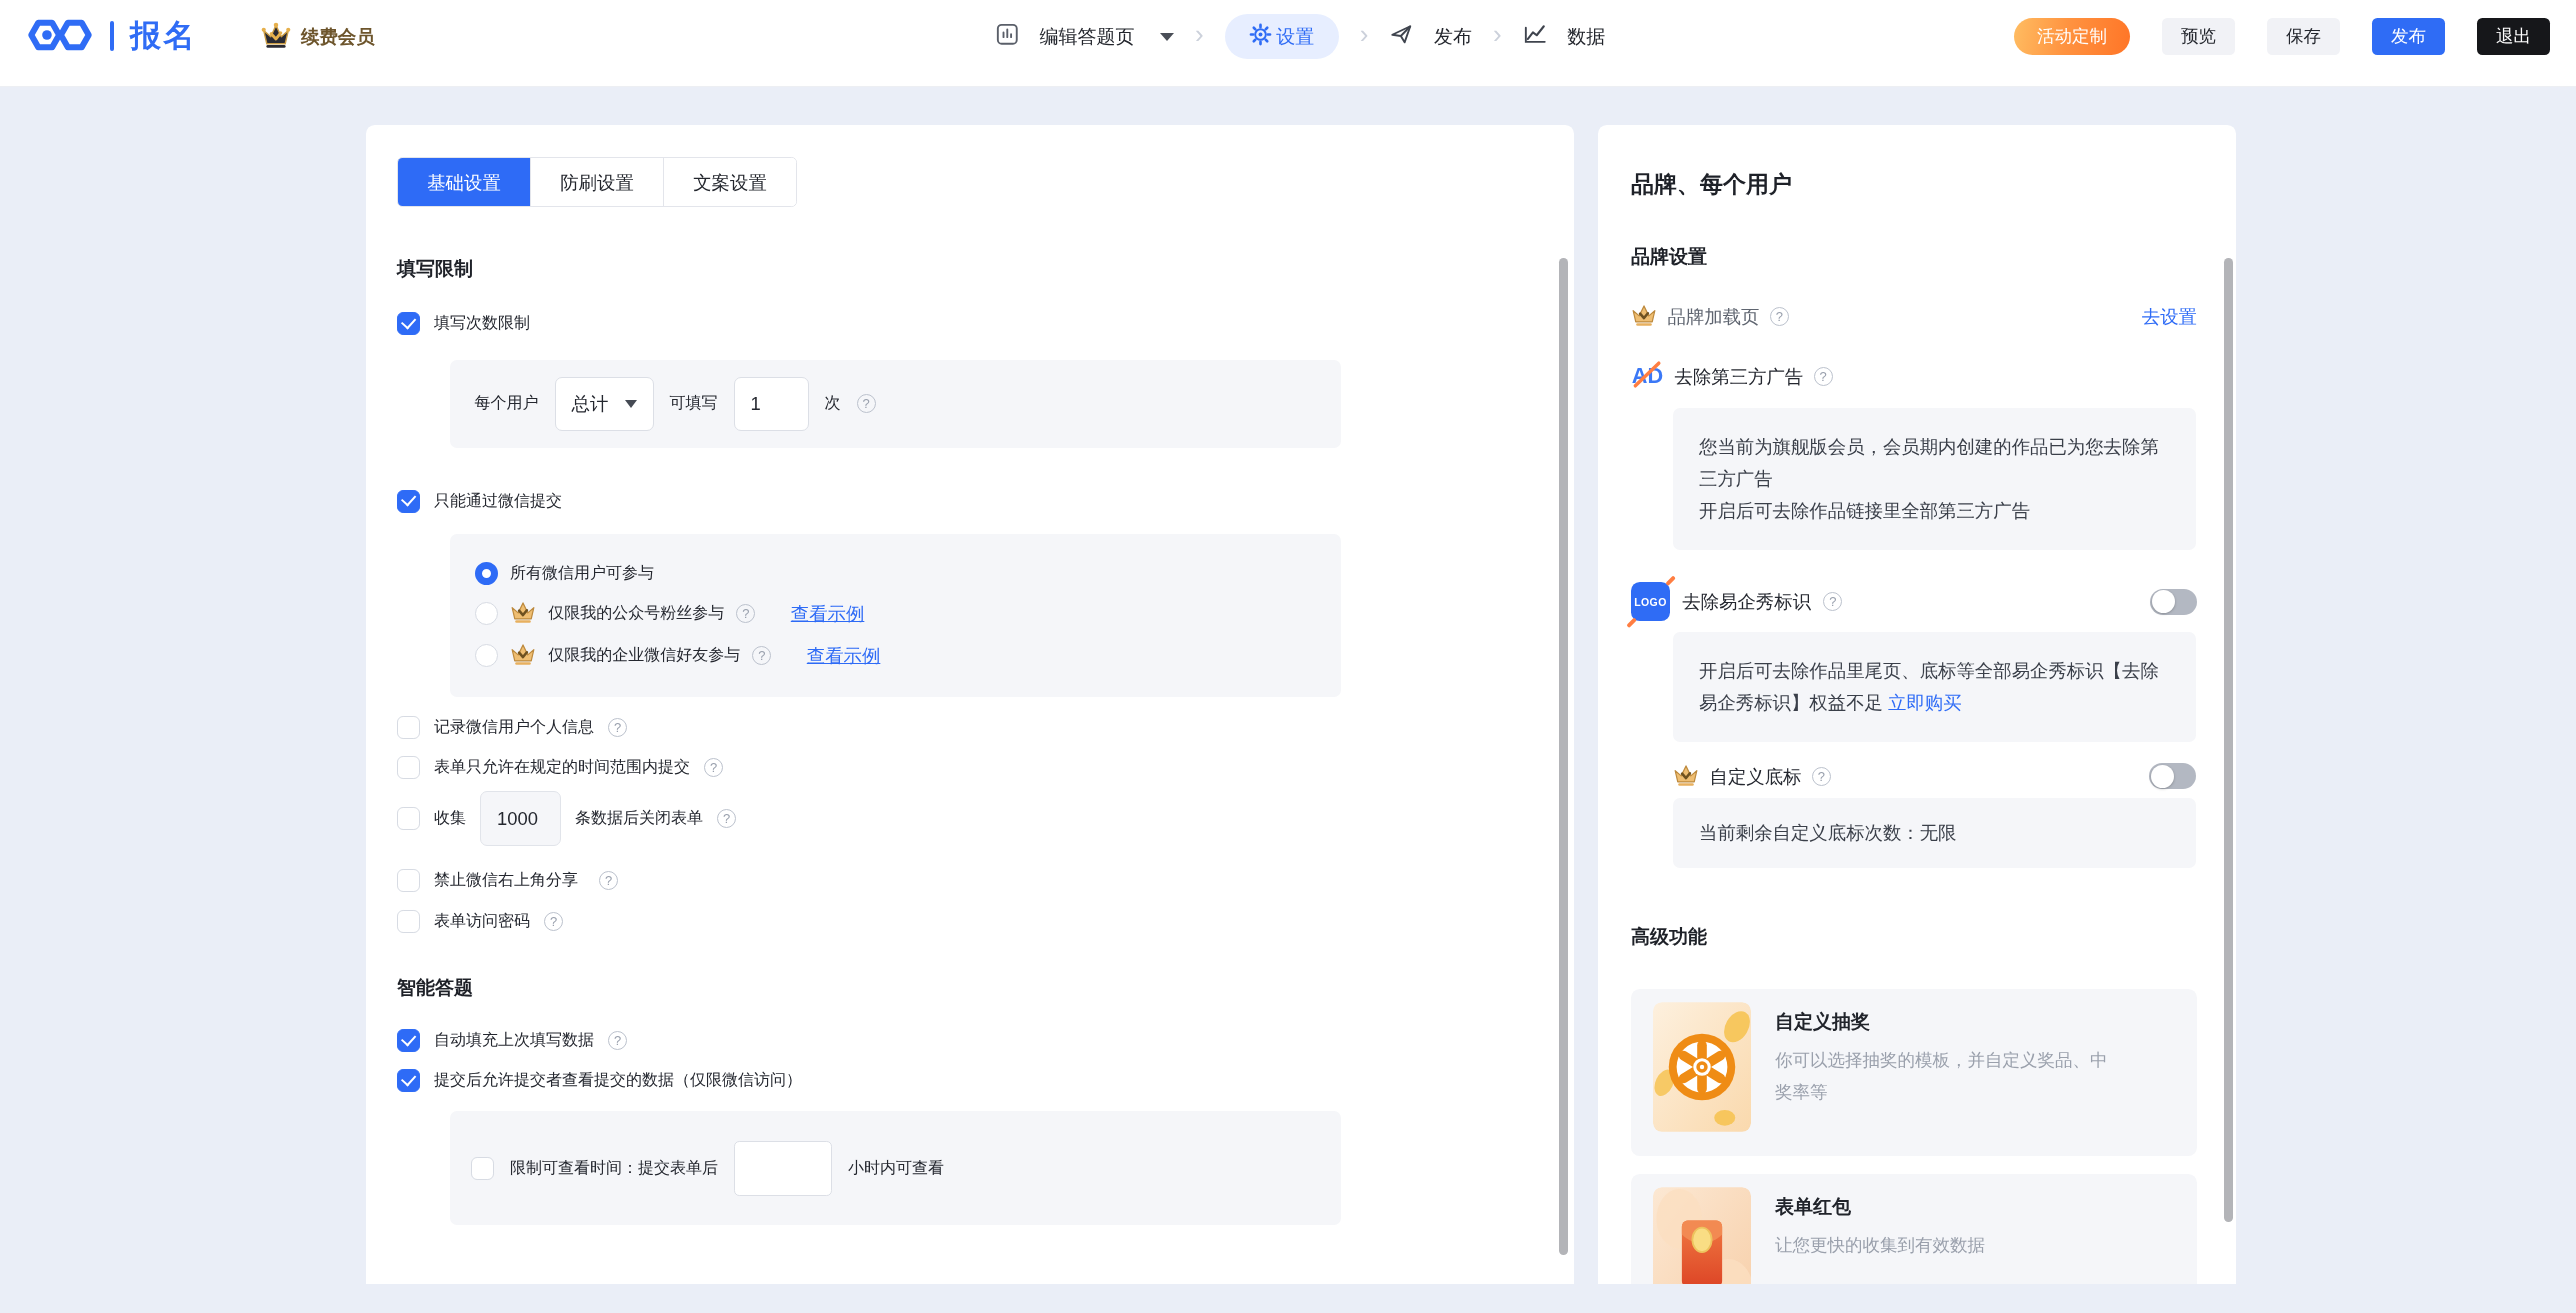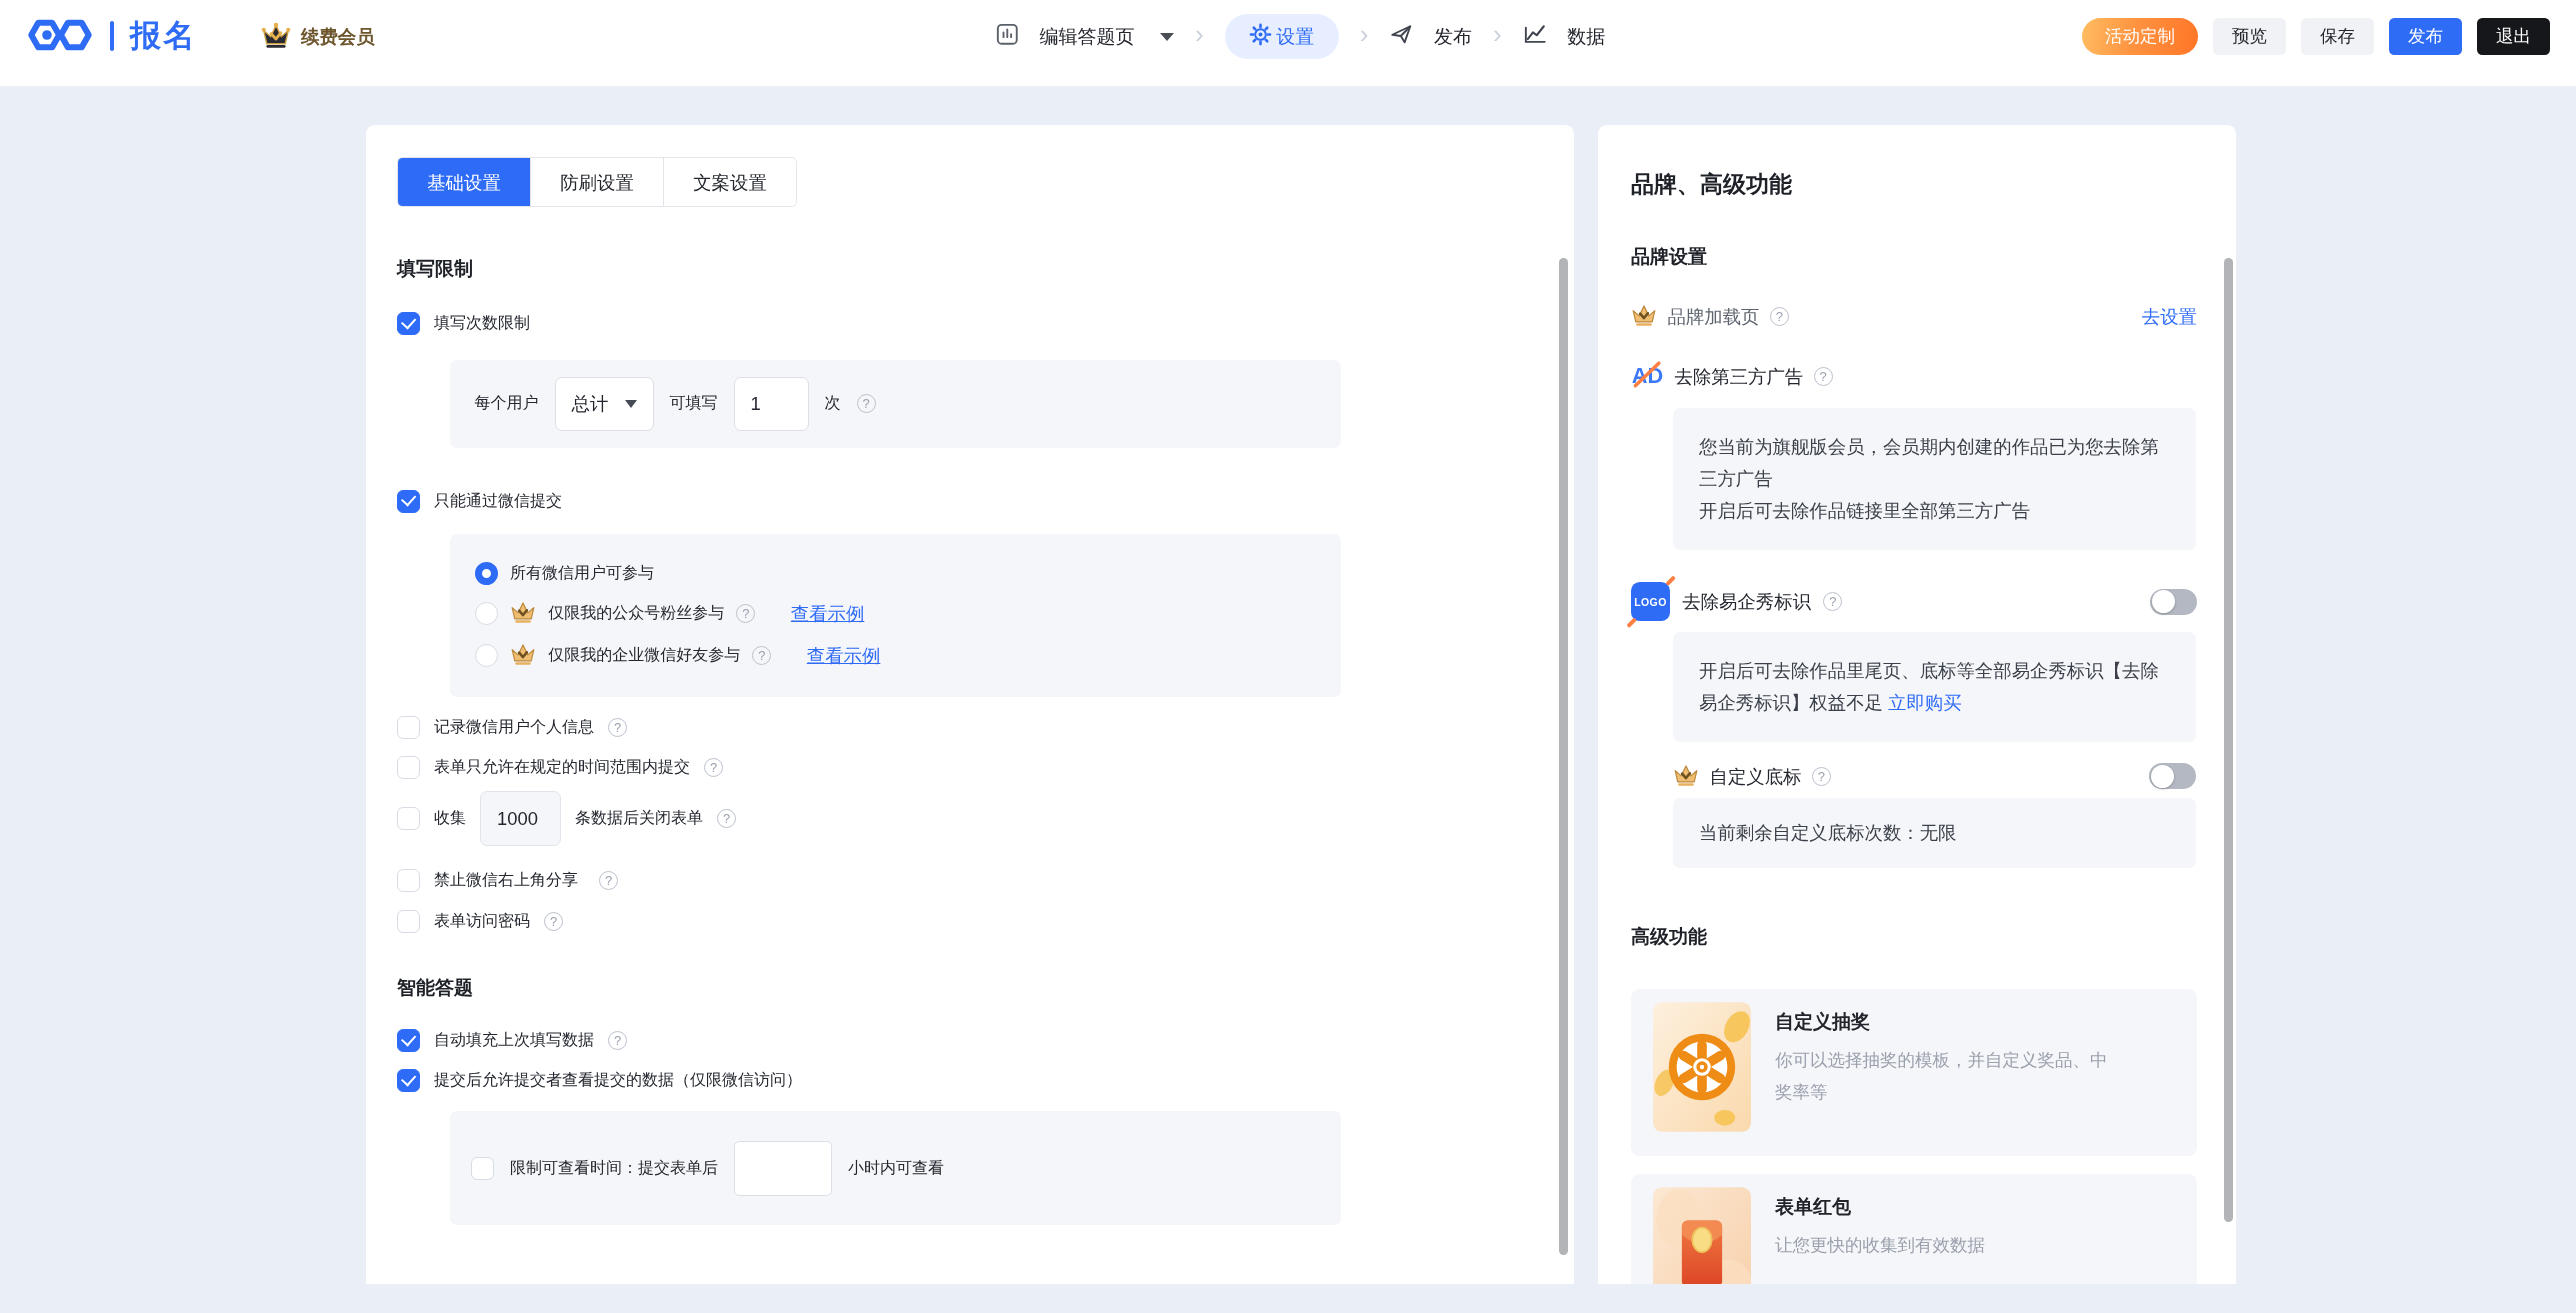--- a/index.html
+++ b/index.html
@@ -13,21 +13,21 @@
   .brand-name{font-size:31px;font-weight:bold;color:#2f6cf5;letter-spacing:2.6px}
   .renew{display:flex;align-items:center;gap:8.8px;margin-left:63px;cursor:pointer}
   .renew-label{font-size:18.4px;font-weight:bold;color:#6d552c}
 
   .nav{position:absolute;left:995px;top:0;height:73px;display:flex;align-items:center;gap:21px}
   .nav-item{display:flex;align-items:center;gap:20px;font-size:19px;color:#23262d;cursor:pointer}
   .nav-caret{width:0;height:0;border-left:7px solid transparent;border-right:7px solid transparent;border-top:8px solid #4a4e57;margin-left:5.3px}
   .nav-sep{font-size:26px;color:#ccd1db;line-height:1;padding-bottom:5.3px}
   .nav-pill{background:#e7eeff;border-radius:23px;padding:8.8px 24.6px;color:#2f6cf5;display:flex;align-items:center;gap:4px;font-size:19px;cursor:pointer}
 
-  .actions{margin-left:auto;display:flex;align-items:center;gap:15px}
+  .actions{margin-left:auto;display:flex;align-items:center;gap:32px}
   .btn{height:37px;padding:0 19px;border-radius:5.3px;font-size:17.5px;display:flex;align-items:center;justify-content:center;background:#f1f2f6;color:#23262d;cursor:pointer;border:none}
   .btn-primary{background:#2f6cf5;color:#fff}
   .btn-dark{background:#16171a;color:#fff}
   .btn-custom{background:linear-gradient(100deg,#ffbd62 0%,#ff9340 45%,#ff7527 100%);color:#fff;border-radius:19px;padding:0 23px}
 
   
   .card-main{position:absolute;left:366px;top:125px;width:1208px;height:1159px;background:#fff;border-radius:8.8px 8.8px 0 0;padding:32px 0 0 31px}
   .card-side{position:absolute;left:1598px;top:125px;width:638px;height:1159px;background:#fff;border-radius:8.8px 8.8px 0 0;padding:44px 0 0 33px;overflow:hidden}
   .sbar{position:absolute;width:8.8px;border-radius:4.4px;background:#b3b4b8;cursor:pointer}
 
@@ -280,21 +280,21 @@
       <span class="cb"></span>
       <span class="lbl">限制可查看时间：提交表单后</span>
       <input class="hours" value="" style="">
       <span class="lbl">小时内可查看</span>
     </div>
 
     <div class="sbar" style="right:6.1px;top:133px;height:997px"></div>
   </div>
 
   <div class="card-side">
-    <div class="side-title">品牌、高级功能</div>
+    <div class="side-title">品牌、每个用户</div>
 
     <div class="sec" style="margin-bottom:33px">品牌设置</div>
 
     <div class="srow" style="margin-bottom:28px;gap:10.5px">
       <span>
         <svg width="26" height="24" viewBox="0 0 30 27">
             <path d="M2.5 8.5 L9.5 14.5 L15 3 L20.5 14.5 L27.5 8.5 L24.5 21.5 H5.5 Z" fill="#efbe72" stroke="#bd8a3e" stroke-width="1.4" stroke-linejoin="round"></path>
             <path d="M10.5 12 L15 17 L19.5 11.5" fill="none" stroke="#6e5120" stroke-width="3" stroke-linecap="round" stroke-linejoin="round"></path>
             <rect x="6" y="23" width="18" height="3" rx="1.5" fill="#e7b05f"></rect>
           </svg>

